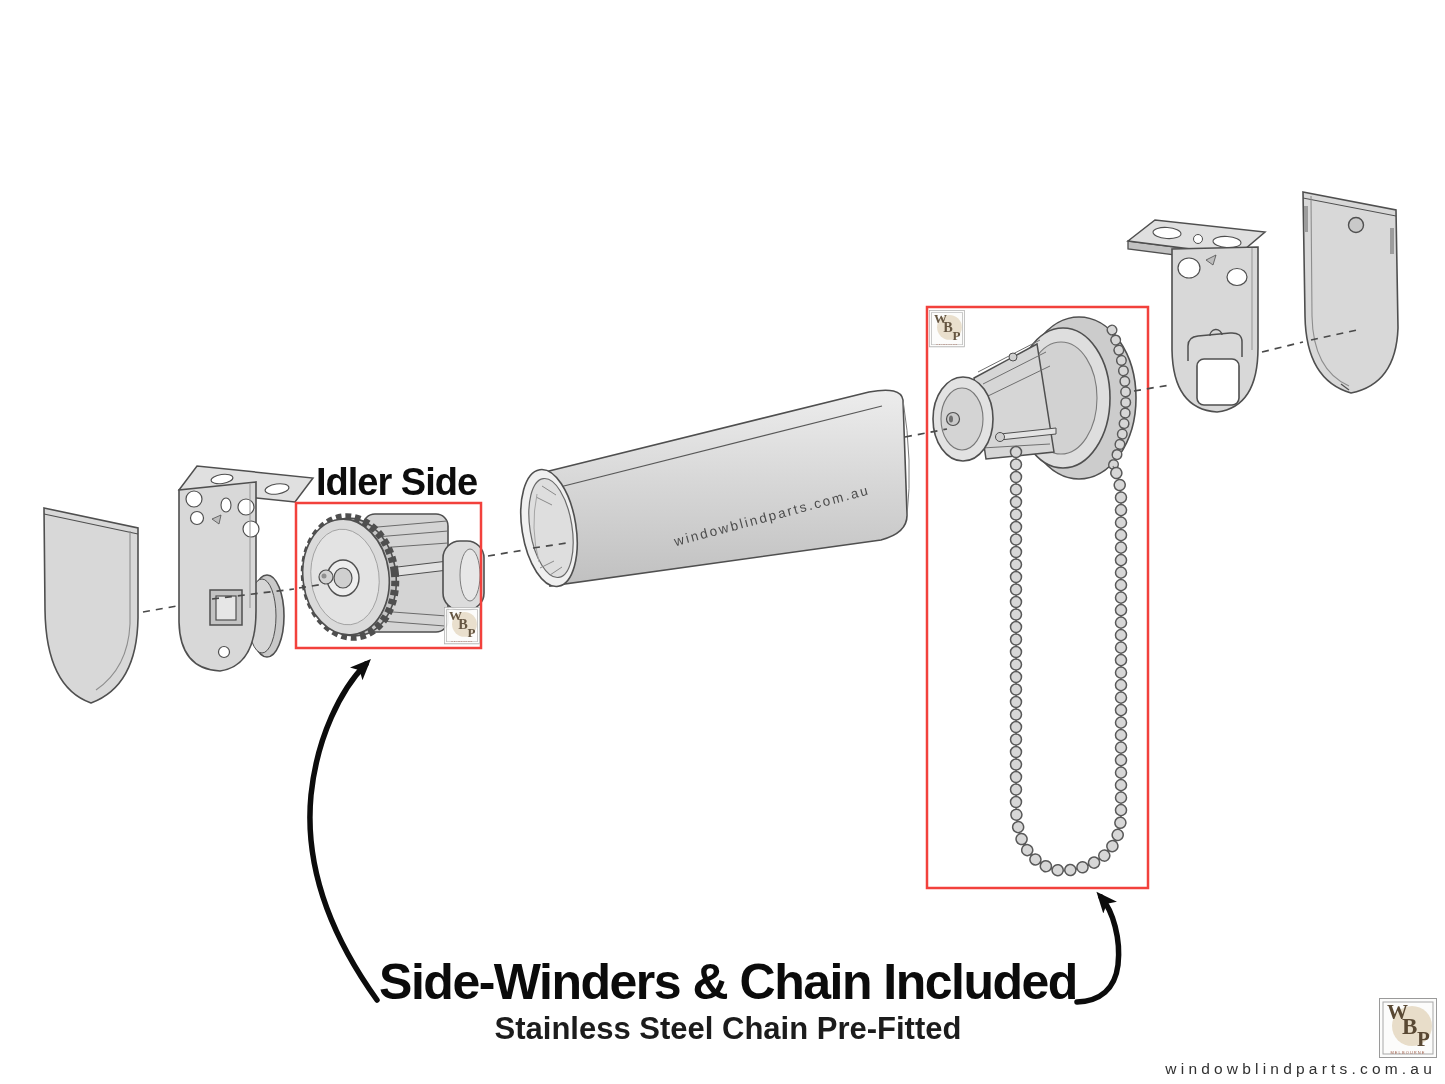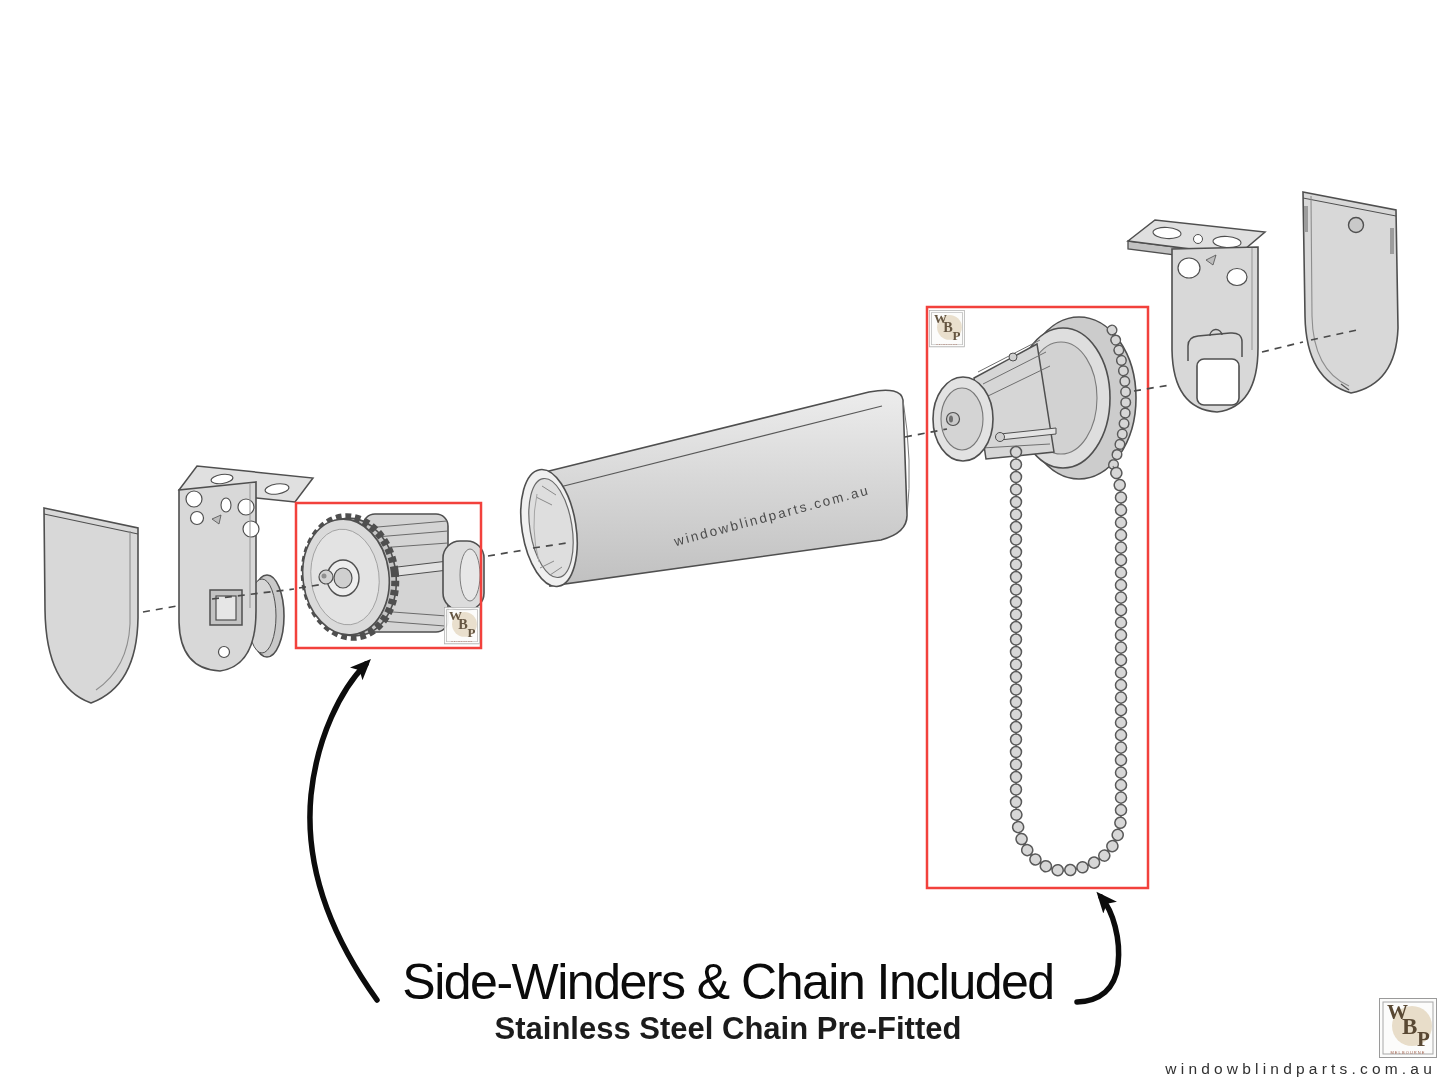--- a/index.html
+++ b/index.html
@@ -6,21 +6,21 @@
   .stage { position:relative; width:1445px; height:1084px; background:#ffffff;
            font-family:"Liberation Sans", sans-serif; overflow:hidden; }
   svg.art { position:absolute; left:0; top:0; }
 
   .callout-label { position:absolute; font-weight:700; font-size:38px;
                    letter-spacing:-1px; color:#0d0d0d; white-space:nowrap; }
   .label-idler { left:316px; top:461px; }
   .label-chain { left:941px; top:263px; }
 
   .caption-title { position:absolute; left:358px; top:957px; width:740px; text-align:center;
-                   font-size:50px; font-weight:400; letter-spacing:-1.5px; color:#0b0b0b;
+                   font-size:50px; font-weight:700; letter-spacing:-1.5px; color:#0b0b0b;
                    line-height:1; white-space:nowrap; }
   .caption-subtitle { position:absolute; left:358px; top:1013px; width:740px; text-align:center;
                       font-size:31px; font-weight:700; color:#1c1c1c; line-height:1; white-space:nowrap; }
 
   .tube-watermark { position:absolute; left:670px; top:502px; width:250px;
                     transform:rotate(-15deg); transform-origin:center;
                     font-size:13.5px; letter-spacing:2.2px; color:#4c4c4c; white-space:nowrap; }
 
   .footer-site { position:absolute; right:9px; top:1060px; font-size:15.5px;
                  letter-spacing:4.2px; color:#303030; white-space:nowrap; }
@@ -181,20 +181,21 @@
       <path d="M1262,352 L1303,342"></path>
       <path d="M1311,340 L1357,330"></path>
     </g>
 
     <g stroke="#0c0c0c" fill="none" stroke-width="5.5" stroke-linecap="round">
       <path d="M377,1000 C331,936 304,868 311,795 C317,737 341,689 366,664" marker-end="url(#ah)"></path>
       <path d="M1077,1002 C1100,1001 1115,989 1118,965 C1121,939 1113,911 1101,897" marker-end="url(#ah)"></path>
     </g>
   </svg>
 
+  <div class="callout-label label-idler">Idler Side</div>
 
   <div class="tube-watermark">windowblindparts.com.au</div>
 
   <div class="caption-title">Side-Winders &amp; Chain Included</div>
   <div class="caption-subtitle">Stainless Steel Chain Pre-Fitted</div>
 
   <div class="logo-at-idler">
     <div class="wbp-logo">
       <div class="logo-circle"></div>
       <span class="lw lw-w">W</span>

